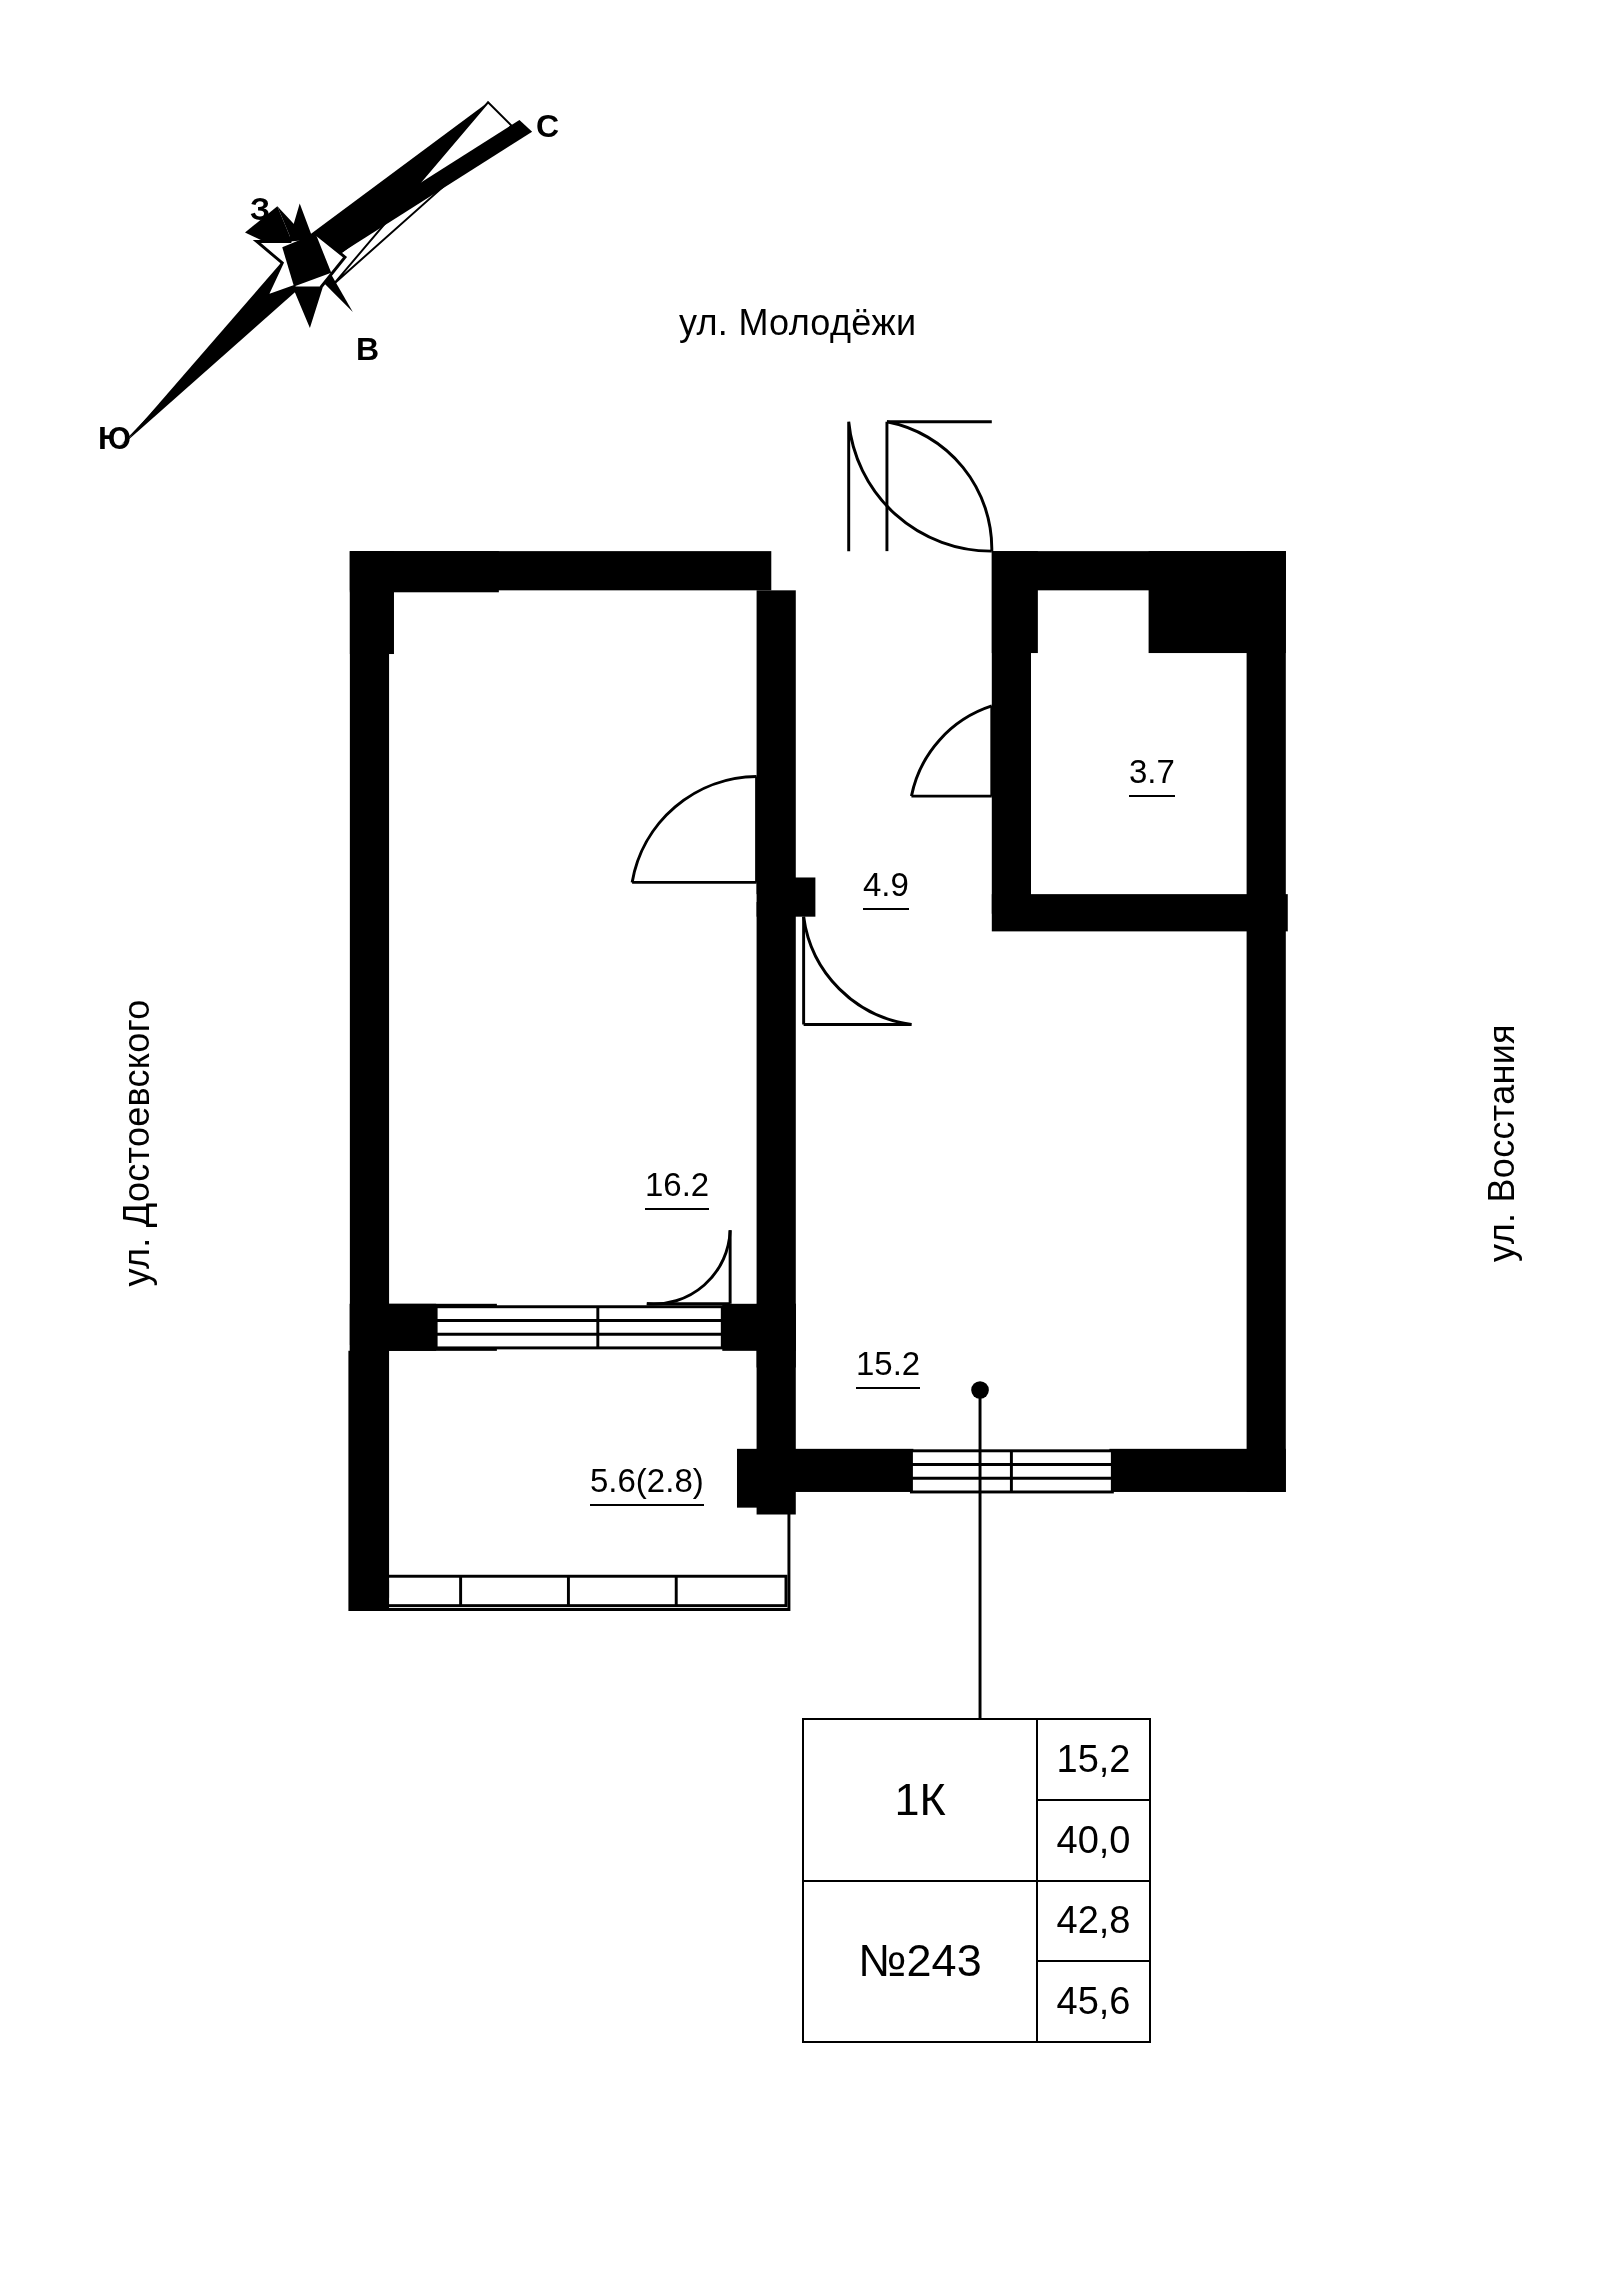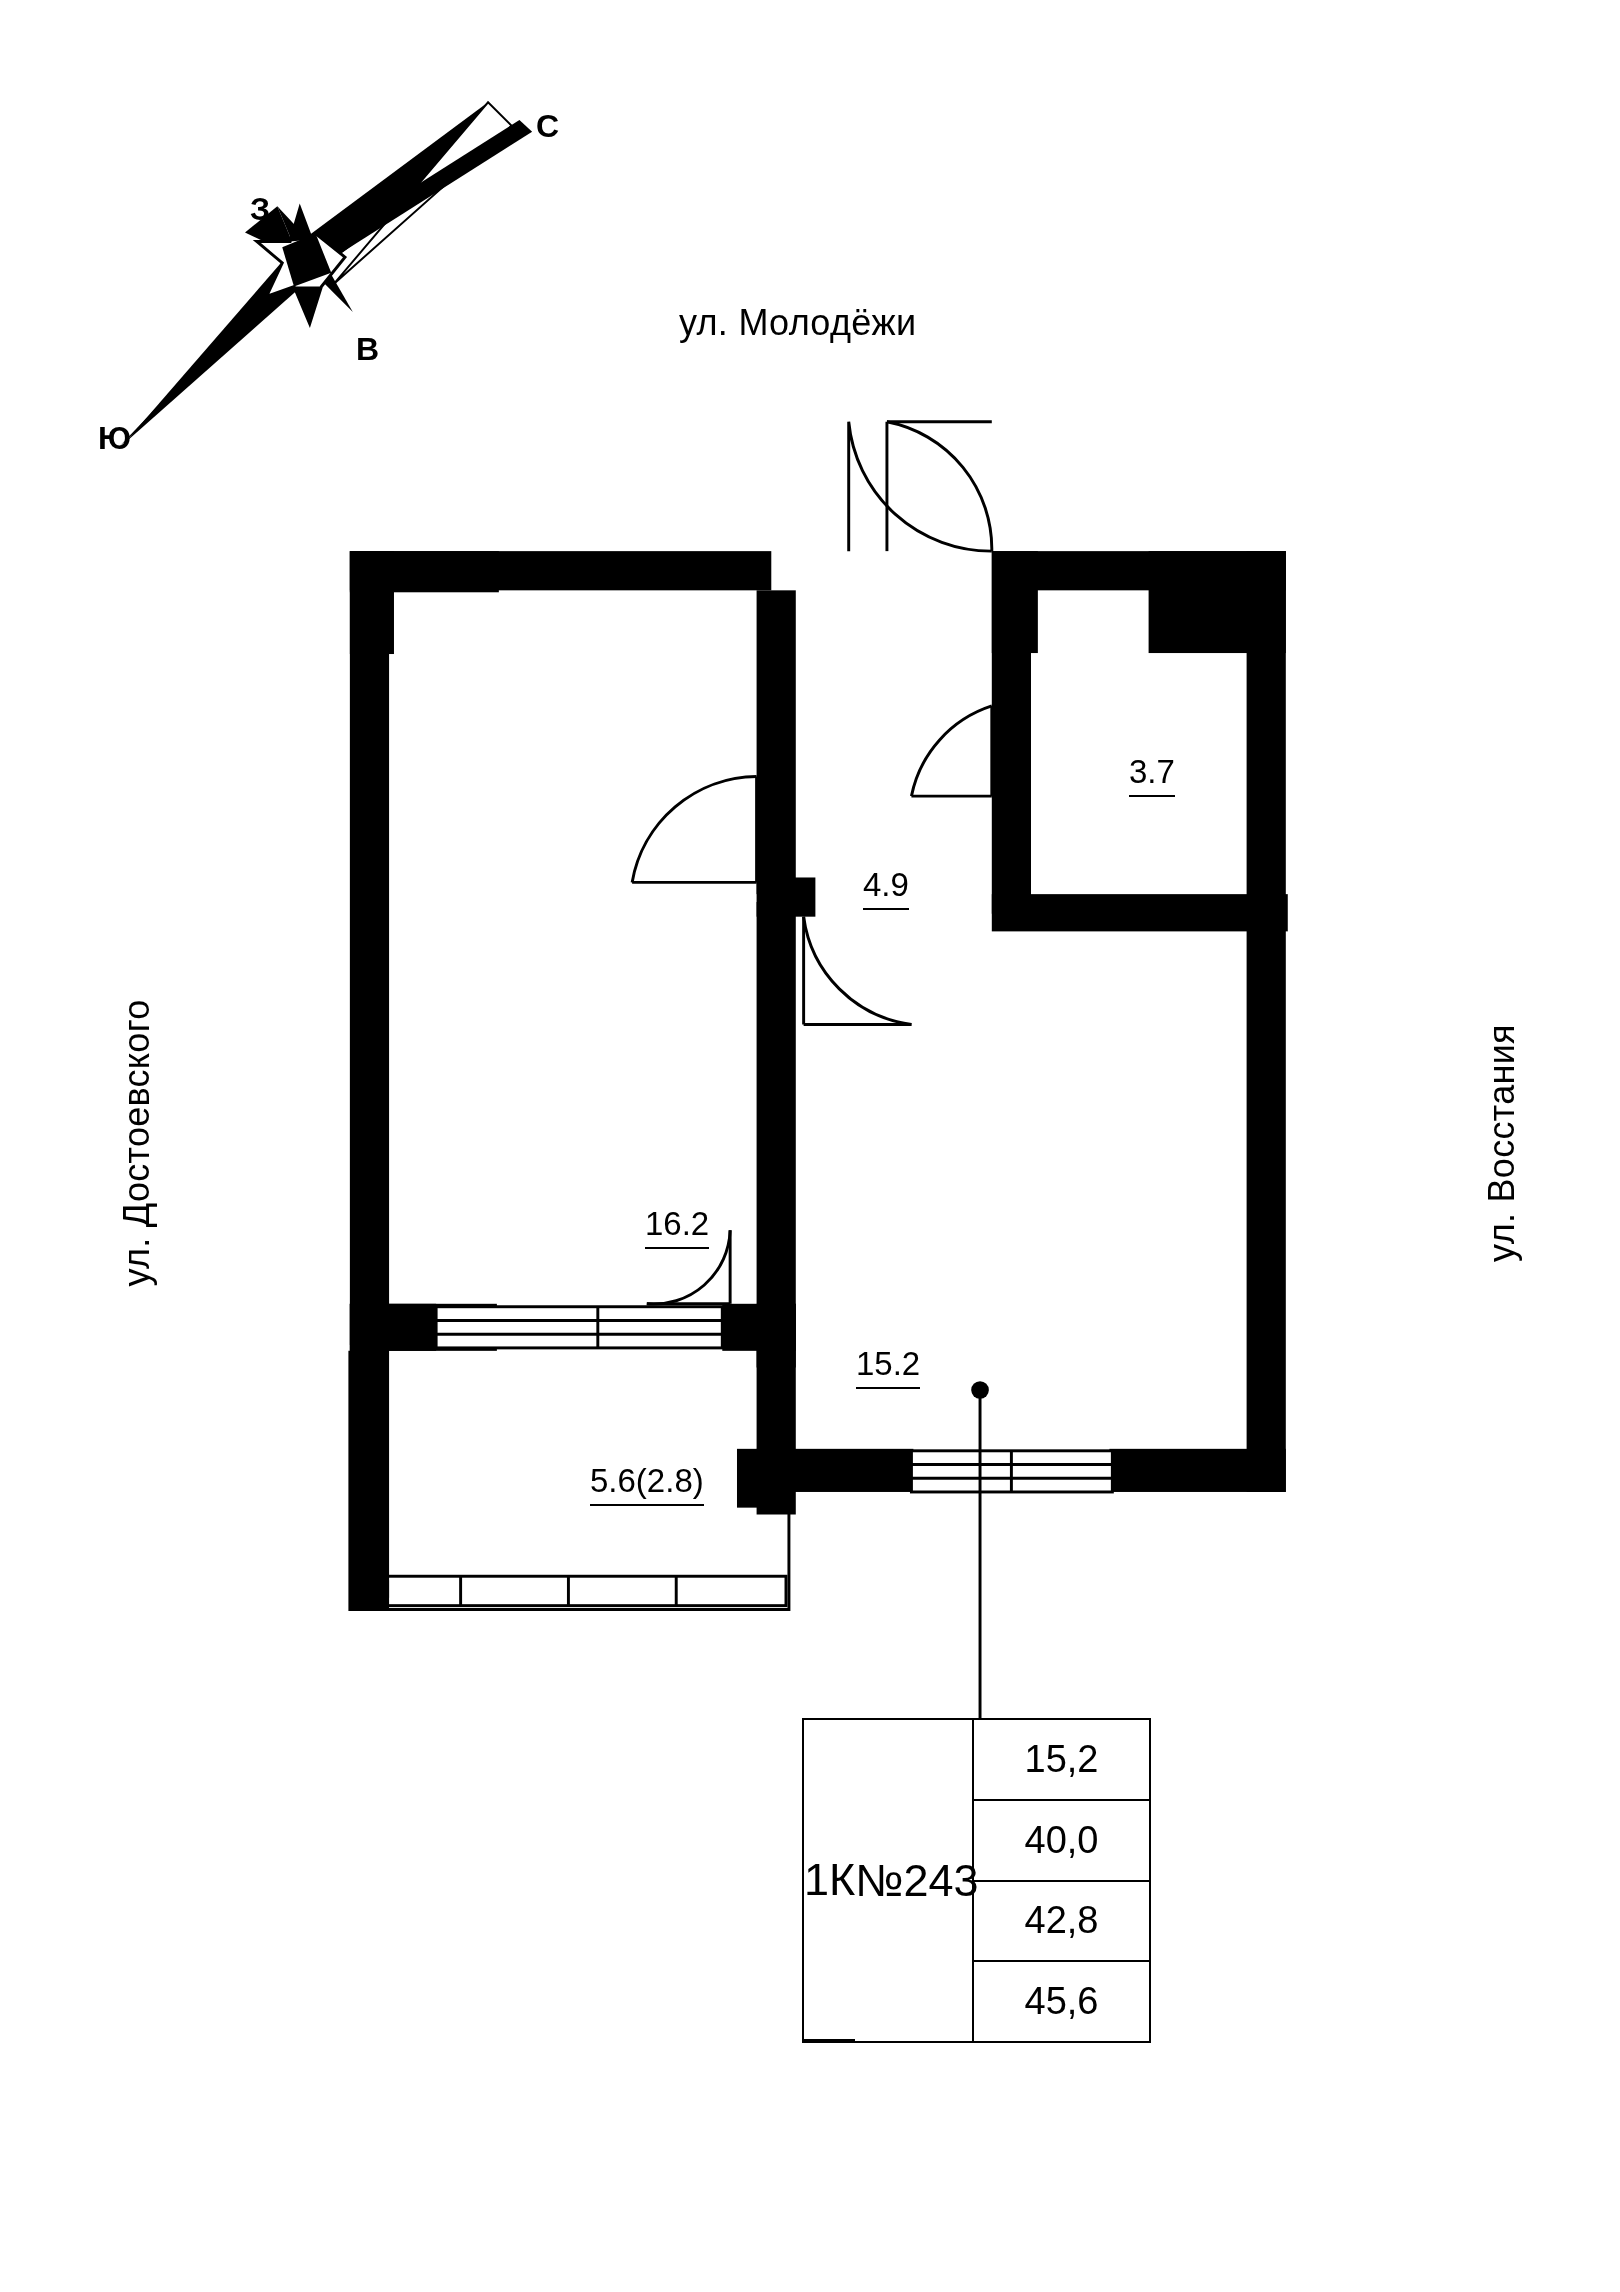--- a/index.html
+++ b/index.html
@@ -64,25 +64,25 @@
     position: absolute;
     left: 802px;
     top: 1718px;
     width: 349px;
     height: 325px;
     border: 2px solid #000;
     box-sizing: border-box;
     display: flex;
   }
   #summary-table .col-left {
-    width: 170px;
+    width: 234px;
     box-sizing: border-box;
     border-right: 2px solid #000;
     display: flex;
-    flex-direction: row;
+    flex-direction: column;
   }
   #summary-table .col-right {
     flex: 1;
     display: flex;
     flex-direction: column;
   }
   .cell {
     flex: 1;
     display: flex;
     align-items: center;
@@ -216,21 +216,21 @@
 
   <div class="compass-letter" style="left:536px; top:108px; transform:rotate(0deg);">С</div>
   <div class="compass-letter" style="left:250px; top:191px;">З</div>
   <div class="compass-letter" style="left:356px; top:331px;">В</div>
   <div class="compass-letter" style="left:98px; top:420px;">Ю</div>
 
   <div class="street-label street-top">ул. Молодёжи</div>
   <div class="street-label street-left">ул. Достоевского</div>
   <div class="street-label street-right">ул. Восстания</div>
 
-  <div class="area-label" style="left:645px; top:1166px;margin-top:39px;">16.2</div>
+  <div class="area-label" style="left:645px; top:1166px;">16.2</div>
 
   <div class="area-label" style="left:856px; top:1345px;">15.2</div>
 
   <div class="area-label" style="left:863px; top:845px;margin-top:21px;">4.9</div>
 
   <div class="area-label" style="left:1129px; top:753px;">3.7</div>
 
   <div class="area-label" style="left:590px; top:1462px;">5.6(2.8)</div>
 
   <div id="summary-table">

